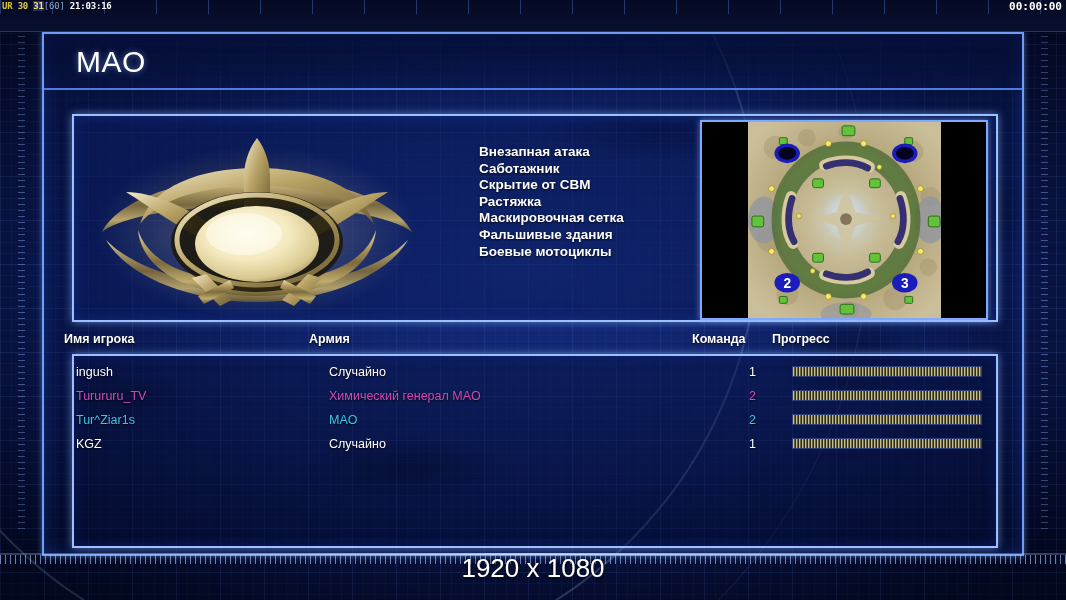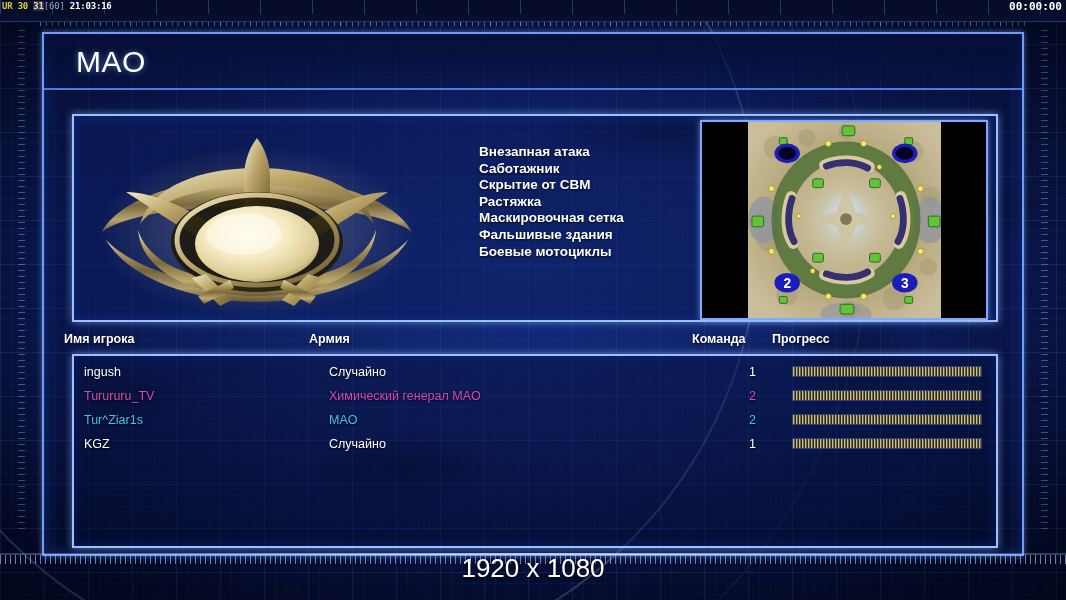--- a/index.html
+++ b/index.html
@@ -79,21 +79,21 @@
   }
   .ruler-v {
     position:absolute;
     background-image:repeating-linear-gradient(to bottom,
         rgba(150,185,255,.5) 0px, rgba(150,185,255,.5) 1px,
         transparent 1px, transparent 6px);
   }
 
   
   #topbar {
-    position:absolute; left:0; top:0; width:1066px; height:22px;
+    position:absolute; left:0; top:0; width:1066px; height:32px;
     background:linear-gradient(to bottom,#050a24,#07102e);
     border-bottom:1px solid rgba(90,130,220,.35);
     z-index:40;
     padding-left:35px;
   }
   #topbar .tick-row {
     position:absolute; left:0; top:0; width:100%; height:14px;
     background-image:repeating-linear-gradient(to right,
         rgba(70,110,200,.45) 0px, rgba(70,110,200,.45) 1px,
         transparent 1px, transparent 52px);
@@ -195,21 +195,21 @@
     box-shadow:0 0 8px rgba(140,185,255,.6), inset 0 0 14px rgba(12,35,120,.55);
     background:linear-gradient(to bottom, rgba(6,16,62,.45), rgba(4,11,48,.30));
   }
   .row { position:absolute; left:0; width:100%; height:24px; }
   .cell {
     position:absolute; top:3px;
     font-size:12.5px; line-height:18px;
     text-shadow:0 1px 2px rgba(0,0,0,.85);
     white-space:nowrap;
   }
-  .cell.name { left:10px; }
+  .cell.name { left:2px; }
   .cell.army { left:255px; }
   .cell.team { left:660px; width:22px; text-align:right; }
 
   .progress {
     position:absolute; left:718px; top:6px;
     width:190px; height:11px;
     background:#0a1138;
     border:1px solid rgba(110,150,230,.35);
   }
   .progress .fill {

